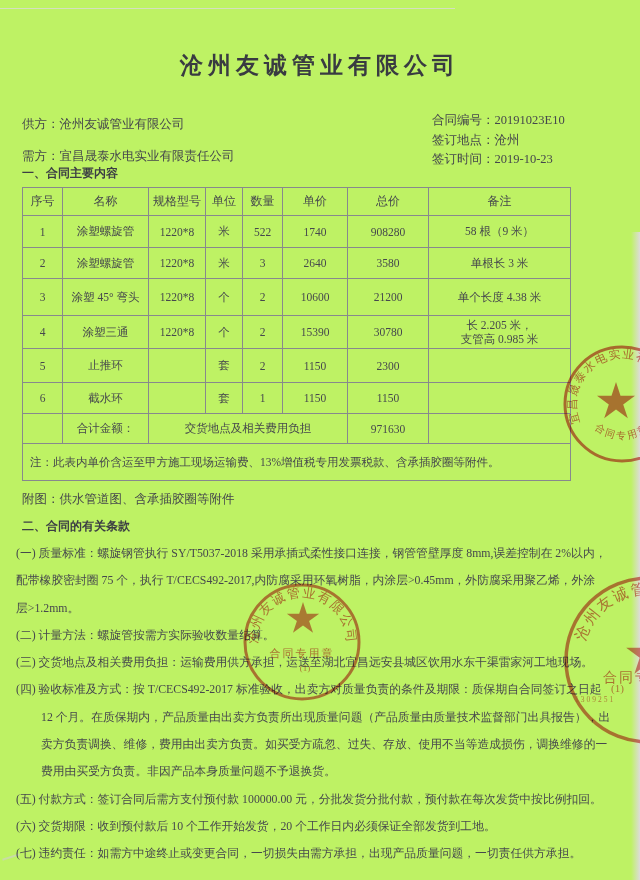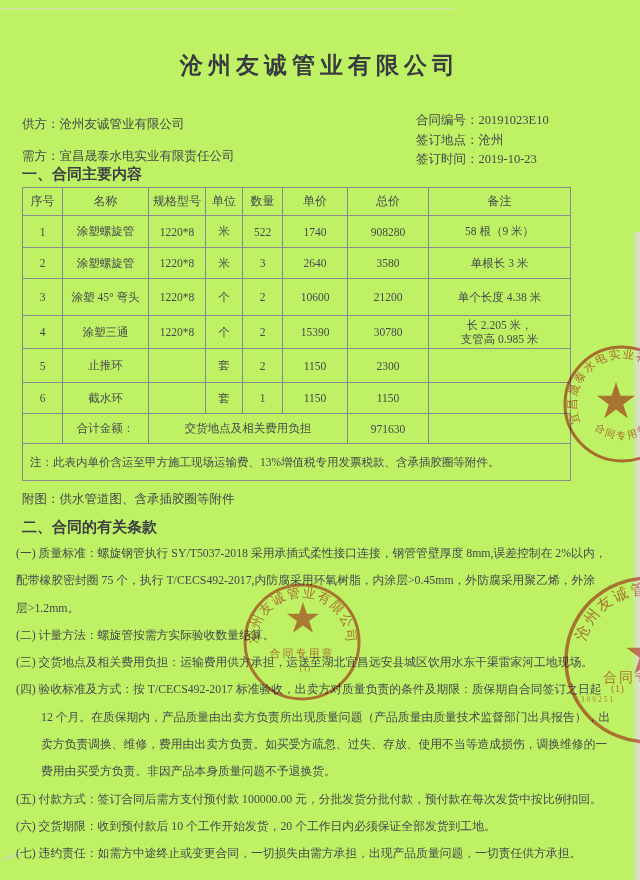--- a/index.html
+++ b/index.html
@@ -16,23 +16,23 @@
   .scan-smudge{position:absolute;left:2px;top:856px;width:18px;height:2px;background:#cfcfcd;opacity:.6;transform:rotate(-18deg);}
 
   .title{position:absolute;top:50px;left:0;width:100%;text-align:center;
     font-size:23px;font-weight:600;letter-spacing:5px;color:#393b41;}
   .subtitle{position:absolute;top:96px;left:0;width:100%;text-align:center;
     font-size:18px;font-weight:600;letter-spacing:9px;color:#393b41;}
 
   .party{position:absolute;left:22px;font-size:12.5px;white-space:nowrap;}
   .party.supplier{top:116px;}
   .party.buyer{top:148px;}
-  .sec-heading{position:absolute;left:22px;font-size:15px;font-weight:700;color:#3c3e44;white-space:nowrap;}
+  .sec-heading{position:absolute;left:22px;font-size:12px;font-weight:700;color:#3c3e44;white-space:nowrap;}
   .sec1-heading{top:165px;}
-  .meta{position:absolute;top:111px;left:416px;font-size:12.5px;line-height:19.5px;white-space:nowrap;}
+  .meta{position:absolute;top:111px;left:432px;font-size:12.5px;line-height:19.5px;white-space:nowrap;}
   .meta .row{display:block;}
 
   table.contract{position:absolute;top:187px;left:22px;width:548px;
     border-collapse:collapse;table-layout:fixed;font-size:11.5px;color:#46484d;}
   table.contract th, table.contract td{
     border:1px solid #87898d;padding:0 3px;text-align:center;vertical-align:middle;
     font-weight:normal;overflow:hidden;}
   table.contract thead th{height:27px;font-size:12px;}
   td.remark{white-space:pre-line;line-height:1.25;}
   tr.total-row td{height:29px;}

